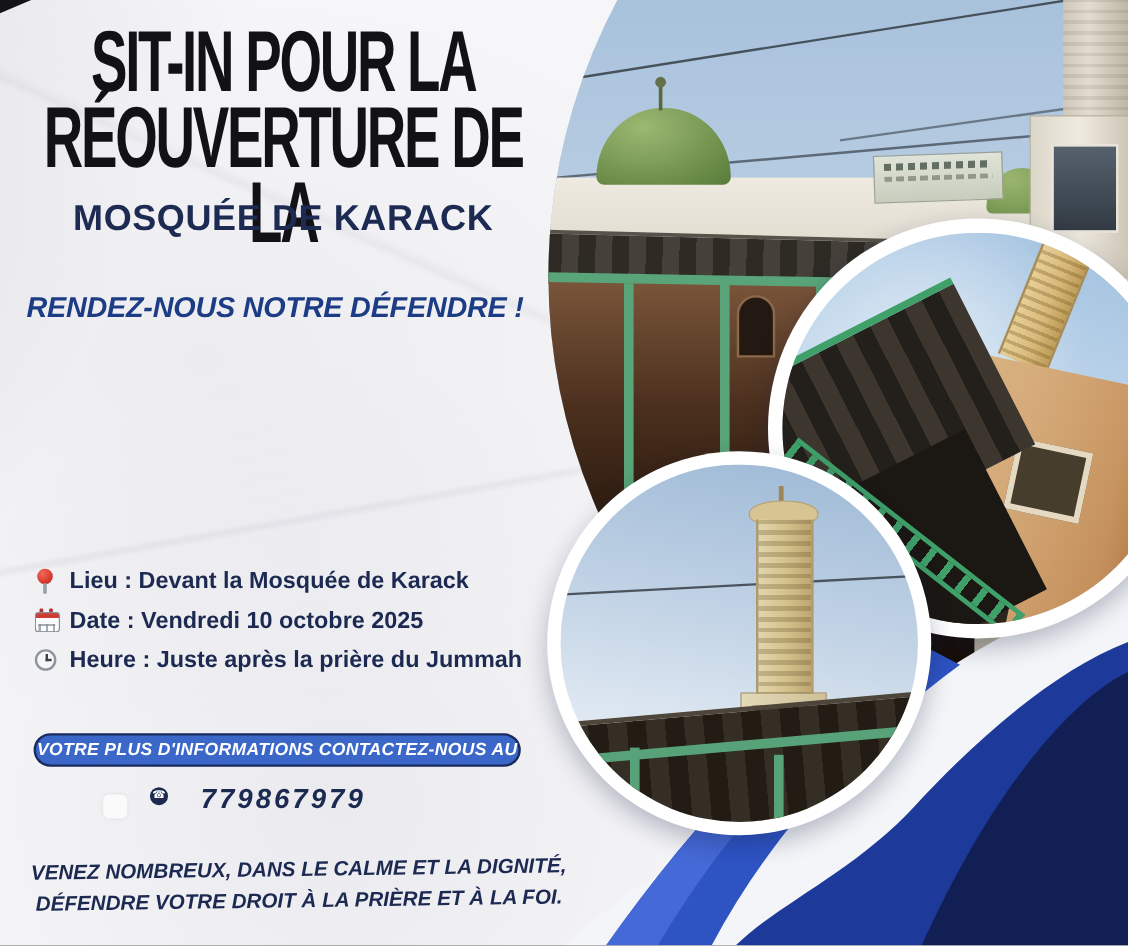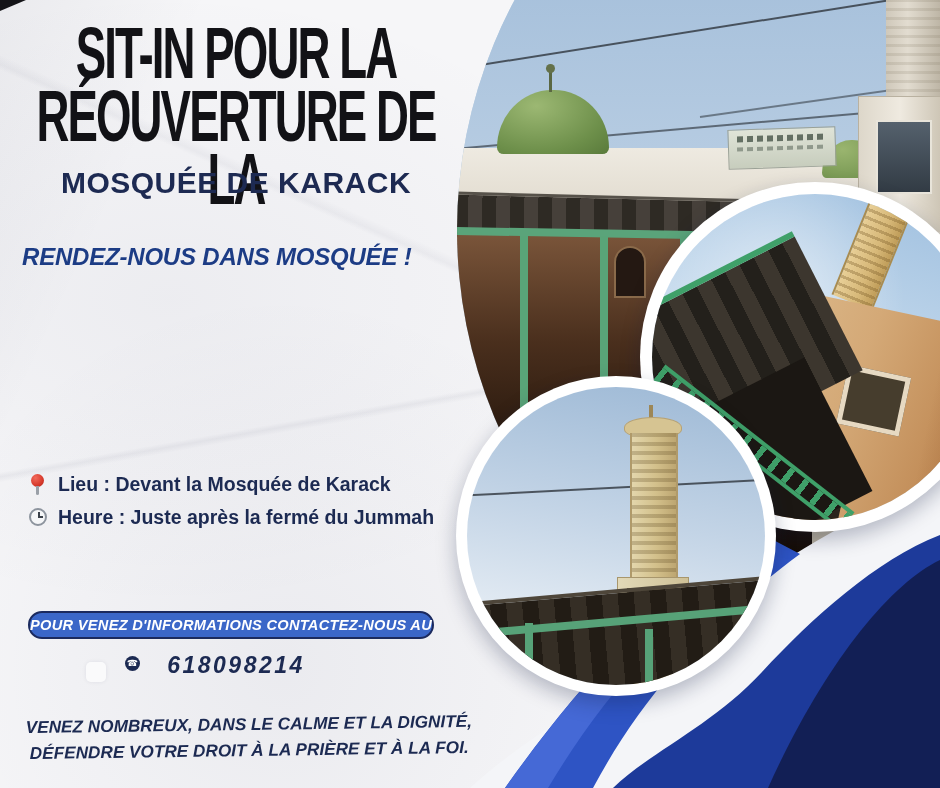--- a/index.html
+++ b/index.html
@@ -213,46 +213,55 @@
     </div>
   </div>
 
   <div class="corner-tl"></div>
 
   <div class="title">
     <div>SIT-IN POUR LA</div>
     <div>RÉOUVERTURE DE LA</div>
   </div>
   <div class="subtitle">MOSQUÉE DE KARACK</div>
-  <div class="tagline">RENDEZ-NOUS DANS MOSQUÉE !</div>
+  <div class="tagline">RENDEZ-NOUS NOTRE DÉFENDRE !</div>
 
   <div class="details">
     <div class="detail-row">
       <span class="ic">
           <span class="pin-head"></span>
           <span class="pin-stem"></span>
         </span>
       <span>Lieu : Devant la Mosquée de Karack</span>
     </div>
     <div class="detail-row">
       <span class="ic">
+        <span class="cal-ring" style="left:5px;"></span>
+          <span class="cal-ring" style="left:13px;"></span>
+        <span class="cal-top"></span>
+          <span class="cal-body" style="width:21px;box-sizing:border-box;top:10px;height:12px;border-top:none;border-radius:0 0 3px 3px;"></span>
+      </span>
+      <span>Date : Vendredi 10 octobre 2025</span>
+    </div>
+    <div class="detail-row">
+      <span class="ic">
           <span class="clock-face"></span>
           <span class="clock-h1"></span>
           <span class="clock-h2"></span>
         </span>
-      <span>Heure : Juste après la fermé du Jummah</span>
-    </div>
-  </div>
-
-  <div class="pill">POUR VENEZ D'INFORMATIONS CONTACTEZ-NOUS AU</div>
+      <span>Heure : Juste après la prière du Jummah</span>
+    </div>
+  </div>
+
+  <div class="pill">VOTRE PLUS D'INFORMATIONS CONTACTEZ-NOUS AU</div>
 
   <div class="phone-row">
     <span class="ghost-icon"></span>
     <span class="phone-icon">☎</span>
-    <span class="phone-number">618098214</span>
+    <span class="phone-number">779867979</span>
   </div>
 
   <div class="footer">
     <div>VENEZ NOMBREUX, DANS LE CALME ET LA DIGNITÉ,</div>
     <div>DÉFENDRE VOTRE DROIT À LA PRIÈRE ET À LA FOI.</div>
   </div>
 
 </div>
 
 </body></html>

